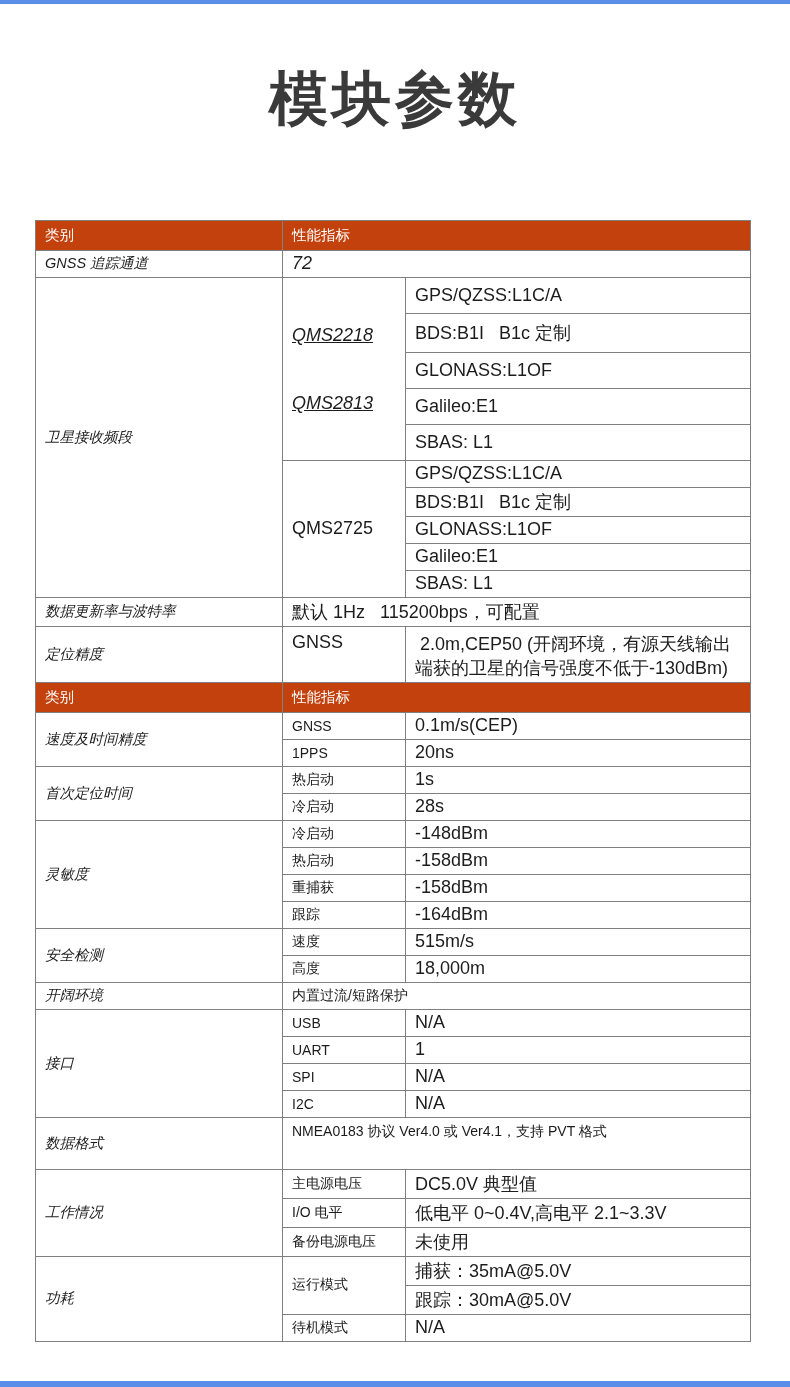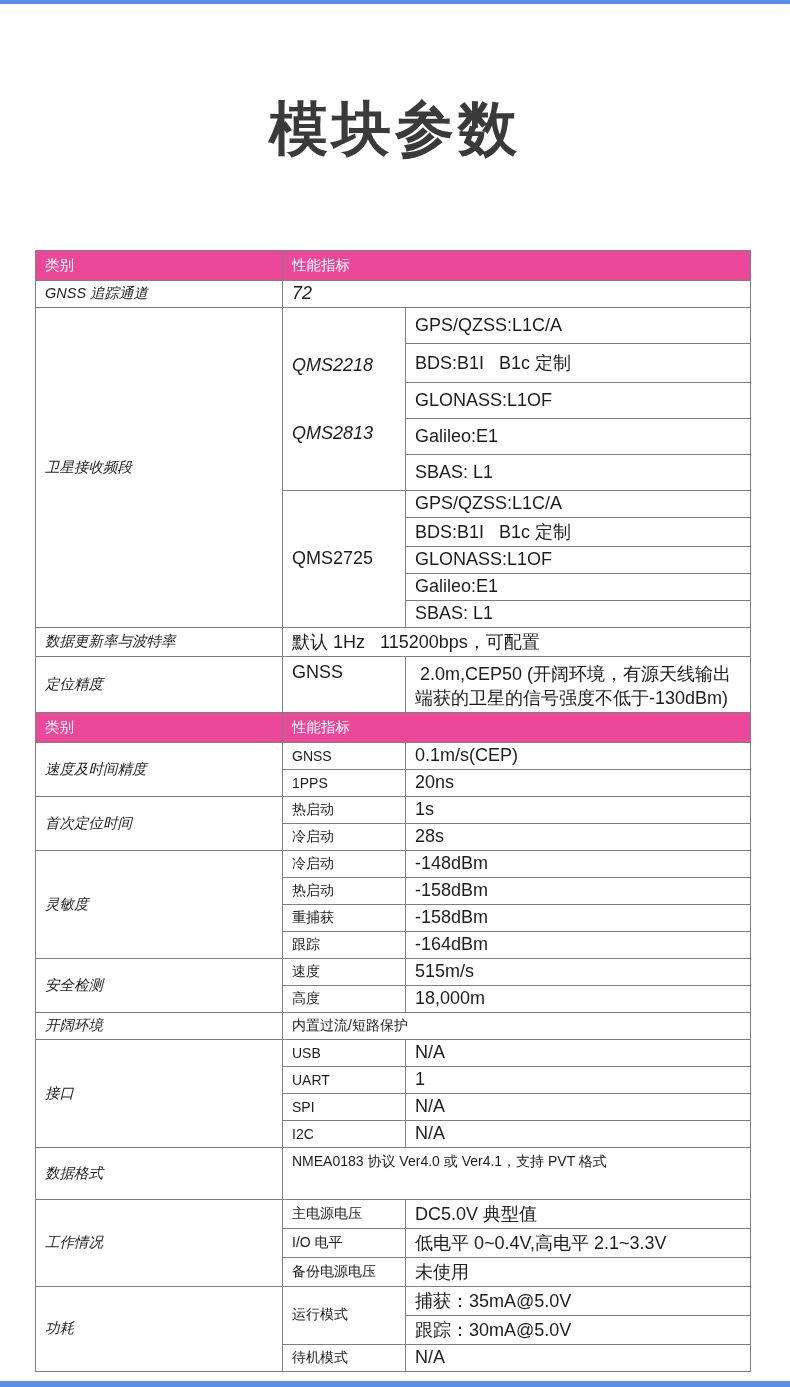--- a/index.html
+++ b/index.html
@@ -6,21 +6,21 @@
   body{
     width:790px;height:1387px;
     background:#ffffff;
     position:relative;
     font-family:"Liberation Sans","DejaVu Sans",sans-serif;
     overflow:hidden;
   }
   .accent-top{position:absolute;top:0;left:0;width:790px;height:4px;background:#5b8ee8;}
   .accent-bottom{position:absolute;bottom:0;left:0;width:790px;height:6px;background:#5b8ee8;}
   .page-title{
-    margin:0;padding-top:96px;
+    margin:0;padding-top:66px;
     text-align:center;
     font-size:59px;font-weight:900;
     letter-spacing:4px;
     color:#3a3a3a;
     line-height:1.15;
   }
   table.spec{
     border-collapse:collapse;
     table-layout:fixed;
     width:715px;
@@ -32,35 +32,35 @@
   .spec th,.spec td{
     border:1px solid #7f7f7f;
     padding:2px 9px;
     vertical-align:middle;
     white-space:pre-wrap;
     color:#1c1c1c;
     font-weight:normal;
     text-align:left;
   }
   .spec th.hdr{
-    background:#ec4899;
+    background:#c2410c;
     color:#ffffff;
     font-size:14.5px;
     height:25px;
   }
   tr.r{height:27px;}
   tr.r-lg{height:43px;}
   tr.r-xl{height:52px;}
   tr.r-sm{height:24px;}
   td.lbl{font-size:14.5px;font-style:italic;}
   td.sub{font-size:14px;}
   td.val{font-size:18px;}
   .it{font-style:italic;}
   td.top{vertical-align:top;padding-top:5px;}
-  .model-line{line-height:26px;}
+  .model-line{line-height:26px;text-decoration:underline;}
 </style>
 </head>
 <body>
 
 <div class="accent-top"></div>
 
 <h1 class="page-title">模块参数</h1>
 
 <table class="spec">
   <colgroup>

